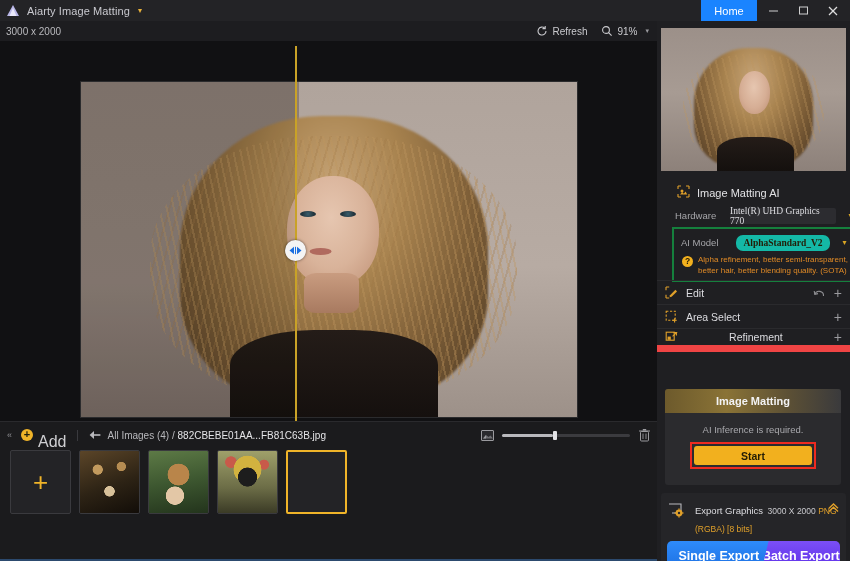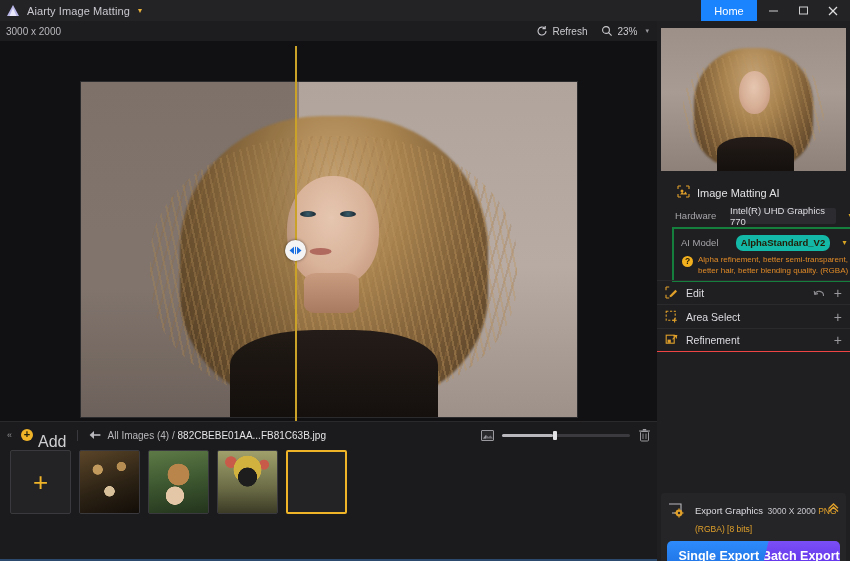--- a/index.html
+++ b/index.html
@@ -201,38 +201,38 @@
       background: linear-gradient(180deg,#241c18,#14100e); border-radius:40% 40% 0 0;}
 
   .sec-head { display:flex; align-items:center; gap:7px; padding: 0 8px; height: 24px; }
   .sec-title { font-size: 11px; color:#e2e2e5; }
   .matting-ai { position:absolute; top:160px; left:12px; width:193px; }
   .row { display:flex; align-items:center; height:21px; padding: 0 6px; gap:7px; }
   .row-label { font-size:9.5px; color:#a6a6aa; width:48px; flex:none; }
   .field {
     flex:1; height:16px; background:#2c2c30; border-radius:2px;
     display:flex; align-items:center; justify-content:center;
-    font-size:9.5px; color:#dcdce0;
+    font-size:9.5px; color:#dcdce0;font-family:Liberation Serif, serif;
   }
   .field.yellow { background:#14b8a6; color:#241c05; font-weight:bold; border-radius:7px; }
   .caret { color:#d9a524; font-size:8px; margin-left:2px; width:11px; text-align:center; }
   .model-box {
     margin: 1px 3px 0 3px; border: 2px solid #15803d; padding: 3px 1px 3px 1px;
   }
   .hint { display:flex; gap:5px; padding: 2px 5px 0 7px; }
   .q-mark { width:11px; height:11px; border-radius:50%; background:#f2b01e; color:#241c05;
             font-size:8.5px; font-weight:bold; text-align:center; line-height:11px; flex:none; margin-top:1px;}
   .hint-text { font-size:8px; color:#e08a26; line-height:1.35; }
 
   .acc-list { position:absolute; top:259px; left:0; width:193px; }
   .acc {
     height: 24px; display:flex; align-items:center; gap:8px; padding: 0 8px;
     border-top: 1px solid #2a2a2d;
   }
-  .acc:last-child { border-bottom: 1px solid #ef4444; }
+  .acc:last-child { border-bottom: 7px solid #ef4444; text-align: center; }
   .acc-label { font-size: 10.5px; color:#dcdce0; flex:1; }
   .acc-icon svg { display:block; }
   .acc-right { display:flex; align-items:center; gap:9px; color:#8e8e92; }
   .plus-sign { font-size: 14px; color:#9a9a9e; line-height:10px; }
 
   .matting-card {
     position:absolute; top:368px; left:8px; width:176px; height:96px;
     background: #2b2b2e; border-radius:3px; overflow:hidden;
   }
   .mc-head {
@@ -312,21 +312,21 @@
           </span>
           <span>Refresh</span>
         </div>
         <div class="tb-item">
           <span>
             <svg width="12" height="12" viewBox="0 0 12 12">
                 <circle cx="5" cy="5" r="3.4" fill="none" stroke="#cacace" stroke-width="1.1"></circle>
                 <line x1="7.6" y1="7.6" x2="10.6" y2="10.6" stroke="#cacace" stroke-width="1.2"></line>
               </svg>
           </span>
-          <span>23%</span>
+          <span>91%</span>
           <span class="zoom-caret">▾</span>
         </div>
       </div>
     </div>
 
     <div class="stage">
       <div class="photo">
         <div class="bg-left"></div>
         <div class="bg-right"></div>
         <div class="hair-mass"></div>
@@ -435,21 +435,21 @@
       </div>
 
       <div class="model-box">
         <div class="row">
           <span class="row-label">AI Model</span>
           <span class="field yellow">AlphaStandard_V2</span>
           <span class="caret">▾</span>
         </div>
         <div class="hint">
           <span class="q-mark">?</span>
-          <span class="hint-text">Alpha refinement, better semi-transparent, better hair, better blending quality. (RGBA)</span>
+          <span class="hint-text">Alpha refinement, better semi-transparent, better hair, better blending quality. (SOTA)</span>
         </div>
       </div>
     </div>
 
     <div class="acc-list">
       <div class="acc">
         <span class="acc-icon">
           <svg width="13" height="13" viewBox="0 0 13 13">
               <path d="M1 1h3.2M1 1v3.2M1 12h3.2M1 12v-3.2" stroke="#e0a02a" stroke-width="1.1" fill="none"></path>
               <path d="M5 9.2L10.4 3.8l1.6 1.6L6.6 10.8 4.6 11.2z" fill="#e0a02a"></path>
@@ -488,20 +488,27 @@
               <line x1="11.4" y1="1.6" x2="11.4" y2="4.4" stroke="#e0a02a" stroke-width="1.1"></line>
             </svg>
         </span>
         <span class="acc-label">Refinement</span>
         <span class="acc-right">
           <span class="plus-sign">+</span>
         </span>
       </div>
     </div>
 
+    <div class="matting-card">
+      <div class="mc-head">Image Matting</div>
+      <div class="mc-msg">AI Inference is required.</div>
+      <div class="start-wrap">
+        <div class="start-btn">Start</div>
+      </div>
+    </div>
 
     <div class="export-box">
       <div class="exp-row">
         <span class="exp-ico">
           <svg width="20" height="16" viewBox="0 0 20 16">
             <path d="M1 2h12v9H4" fill="none" stroke="#b9b9bd" stroke-width="1.1"></path>
             <circle cx="11" cy="11" r="3.4" fill="#e0a02a"></circle>
               <circle cx="11" cy="11" r="1.2" fill="#252528"></circle>
             <path d="M11 6.6v1.2M11 14.2v1.2M6.6 11h1.2M14.2 11h1.2" stroke="#e0a02a" stroke-width="1.4"></path>
           </svg>

